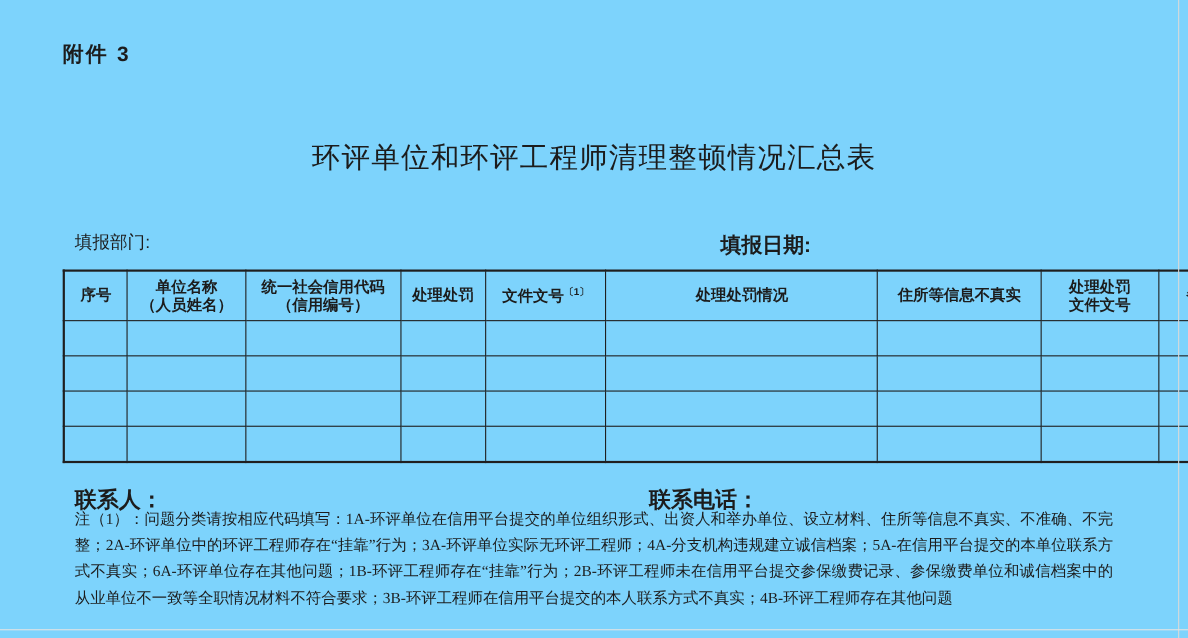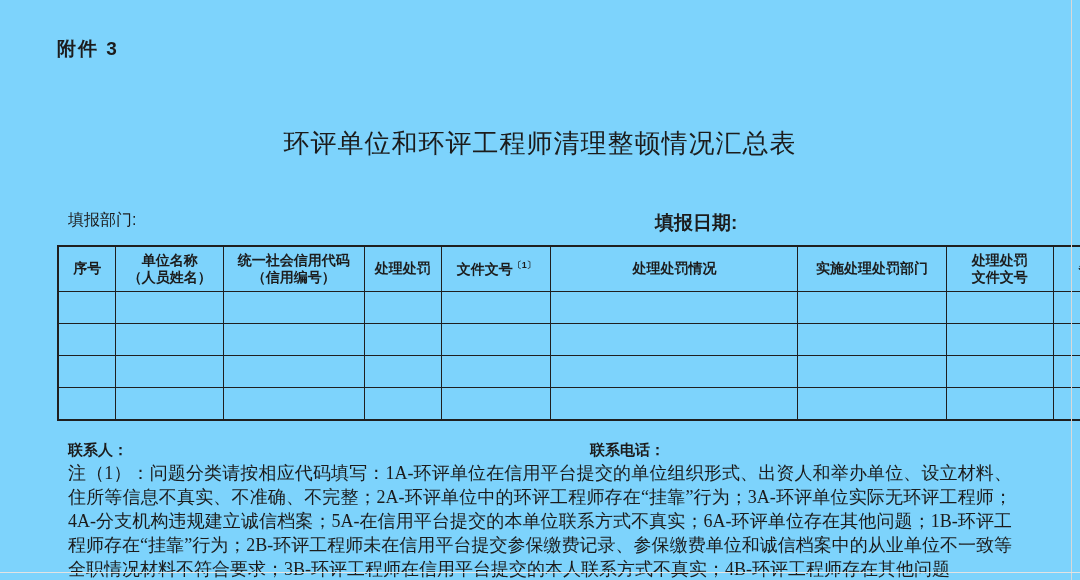--- a/index.html
+++ b/index.html
@@ -104,38 +104,38 @@
     position: absolute;
     top: 441px;
     left: 0;
     width: 100%;
     height: 22px;
   }
   .contact-label {
     position: absolute;
     left: 68px;
     top: 0;
-    font-size: 15px;
+    font-size: 20px;
     font-weight: bold;
     font-family: Liberation Sans, sans-serif;
   }
   .phone-label {
     position: absolute;
     left: 590px;
     top: 0;
-    font-size: 15px;
+    font-size: 20px;
     font-weight: bold;
     font-family: Liberation Sans, sans-serif;
   }
   .note-text {
     position: absolute;
     left: 68px;
     top: 461px;
     width: 944px;
-    font-size: 18px;
+    font-size: 14px;
     line-height: 24px;
     text-align: justify;
     font-family: "Liberation Serif", serif;
     color: #1c1c1c;
   }
   .edge-artifact-right {
     position: absolute;
     right: 8px;
     top: 0;
     bottom: 0;
@@ -180,21 +180,21 @@
     <thead>
       <tr>
         <th>序号</th>
         <th>单位名称
 （人员姓名）</th>
         <th>统一社会信用代码
 （信用编号）</th>
         <th>处理处罚</th>
         <th><span>文件文号</span><sup>〔1〕</sup></th>
         <th>处理处罚情况</th>
-        <th>实施处理处罚部门</th>
+        <th>住所等信息不真实</th>
         <th>处理处罚
 文件文号</th>
         <th>备注</th>
       </tr>
     </thead>
     <tbody>
         <tr>
           <td></td>
           <td></td>
           <td></td>

